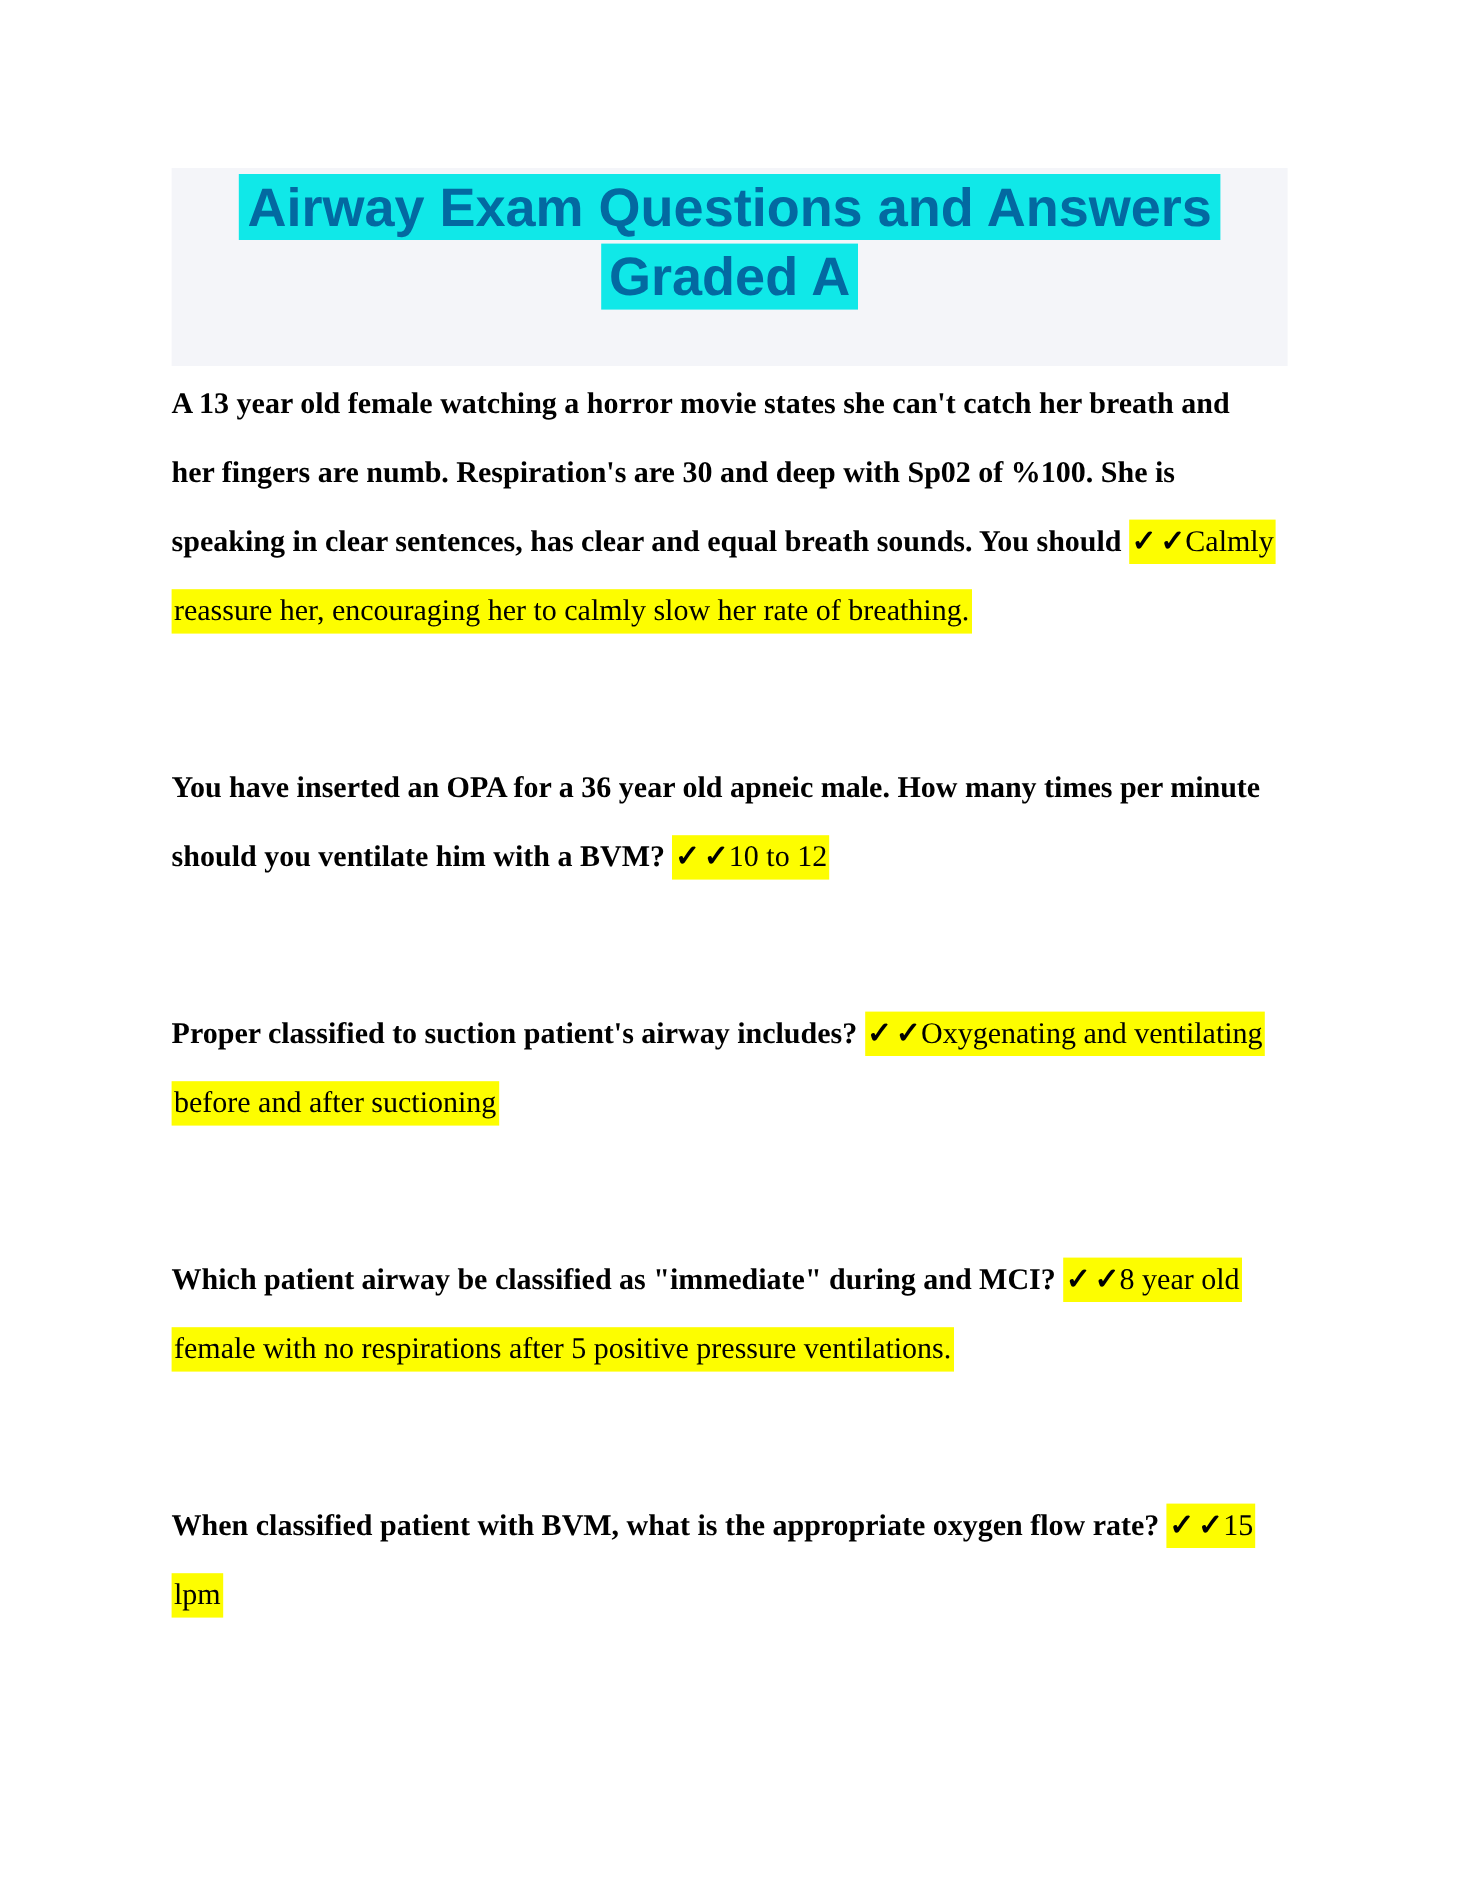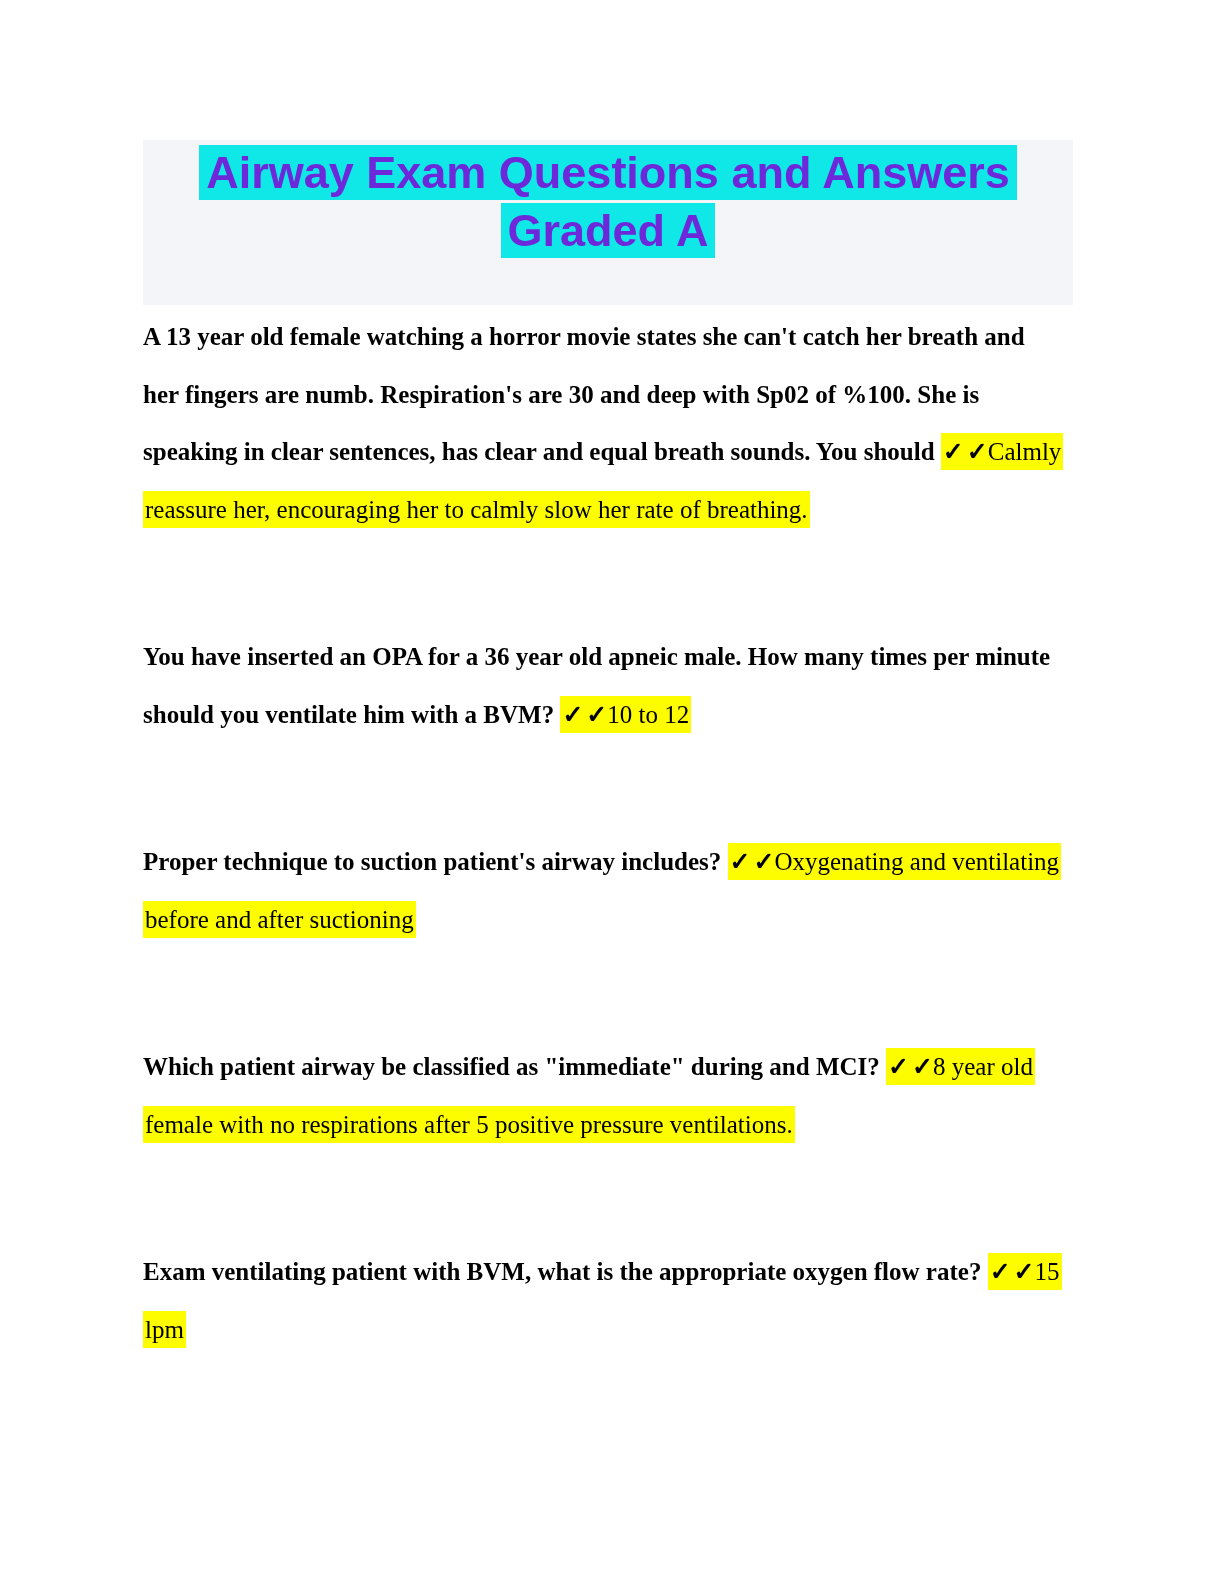--- a/index.html
+++ b/index.html
@@ -24,21 +24,21 @@
       background: #f4f5f9;
     }
     .doc-title {
       margin: 0;
       padding-top: 4px;
       text-align: center;
       font-family: "Liberation Sans", sans-serif;
       font-weight: 700;
       font-size: 45px;
       line-height: 58px;
-      color: #6d28d9;
+      color: #0369a1;
     }
     .title-hl {
       background: #10e8e8;
       padding: 2px 7px;
       -webkit-box-decoration-break: clone;
       box-decoration-break: clone;
     }
     .content {
       position: absolute;
       left: 143px;
@@ -83,29 +83,29 @@
       <span class="q">A 13 year old female watching a horror movie states she can't catch her breath and her fingers are numb. Respiration's are 30 and deep with Sp02 of %100. She is speaking in clear sentences, has clear and equal breath sounds. You should</span>
       <span class="ans"><span class="check">✓✓</span><span class="a">Calmly reassure her, encouraging her to calmly slow her rate of breathing.</span></span>
     </p>
 
     <p class="qa">
       <span class="q">You have inserted an OPA for a 36 year old apneic male. How many times per minute should you ventilate him with a BVM?</span>
       <span class="ans"><span class="check">✓✓</span><span class="a">10 to 12</span></span>
     </p>
 
     <p class="qa">
-      <span class="q">Proper technique to suction patient's airway includes?</span>
+      <span class="q">Proper classified to suction patient's airway includes?</span>
       <span class="ans"><span class="check">✓✓</span><span class="a">Oxygenating and ventilating before and after suctioning</span></span>
     </p>
 
     <p class="qa">
       <span class="q">Which patient airway be classified as "immediate" during and MCI?</span>
       <span class="ans"><span class="check">✓✓</span><span class="a">8 year old female with no respirations after 5 positive pressure ventilations.</span></span>
     </p>
 
     <p class="qa">
-      <span class="q">Exam ventilating patient with BVM, what is the appropriate oxygen flow rate?</span>
+      <span class="q">When classified patient with BVM, what is the appropriate oxygen flow rate?</span>
       <span class="ans"><span class="check">✓✓</span><span class="a">15 lpm</span></span>
     </p>
 
   </div>
 
 </div>
 
 </body></html>

